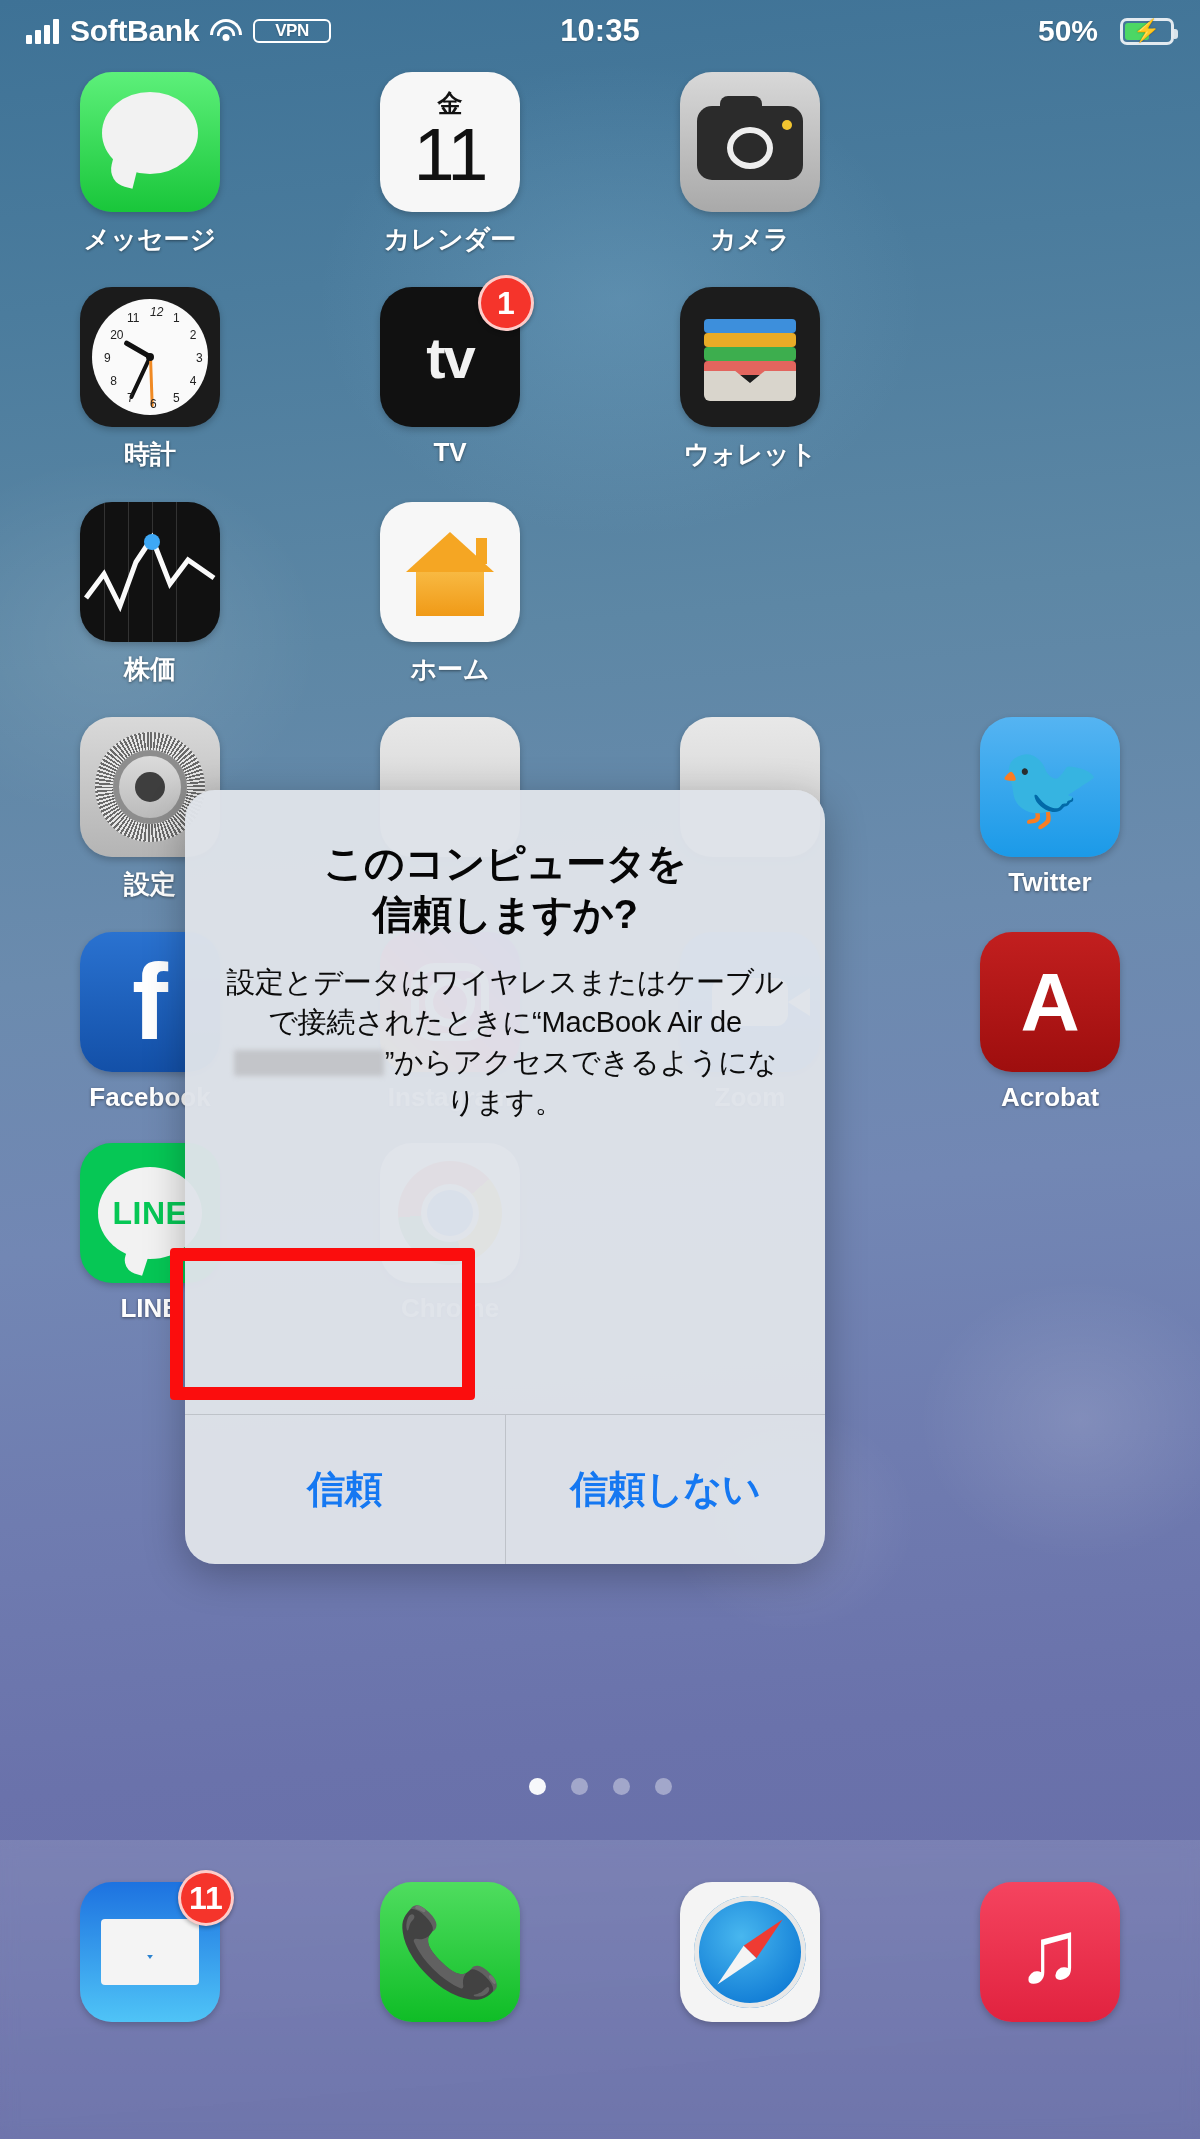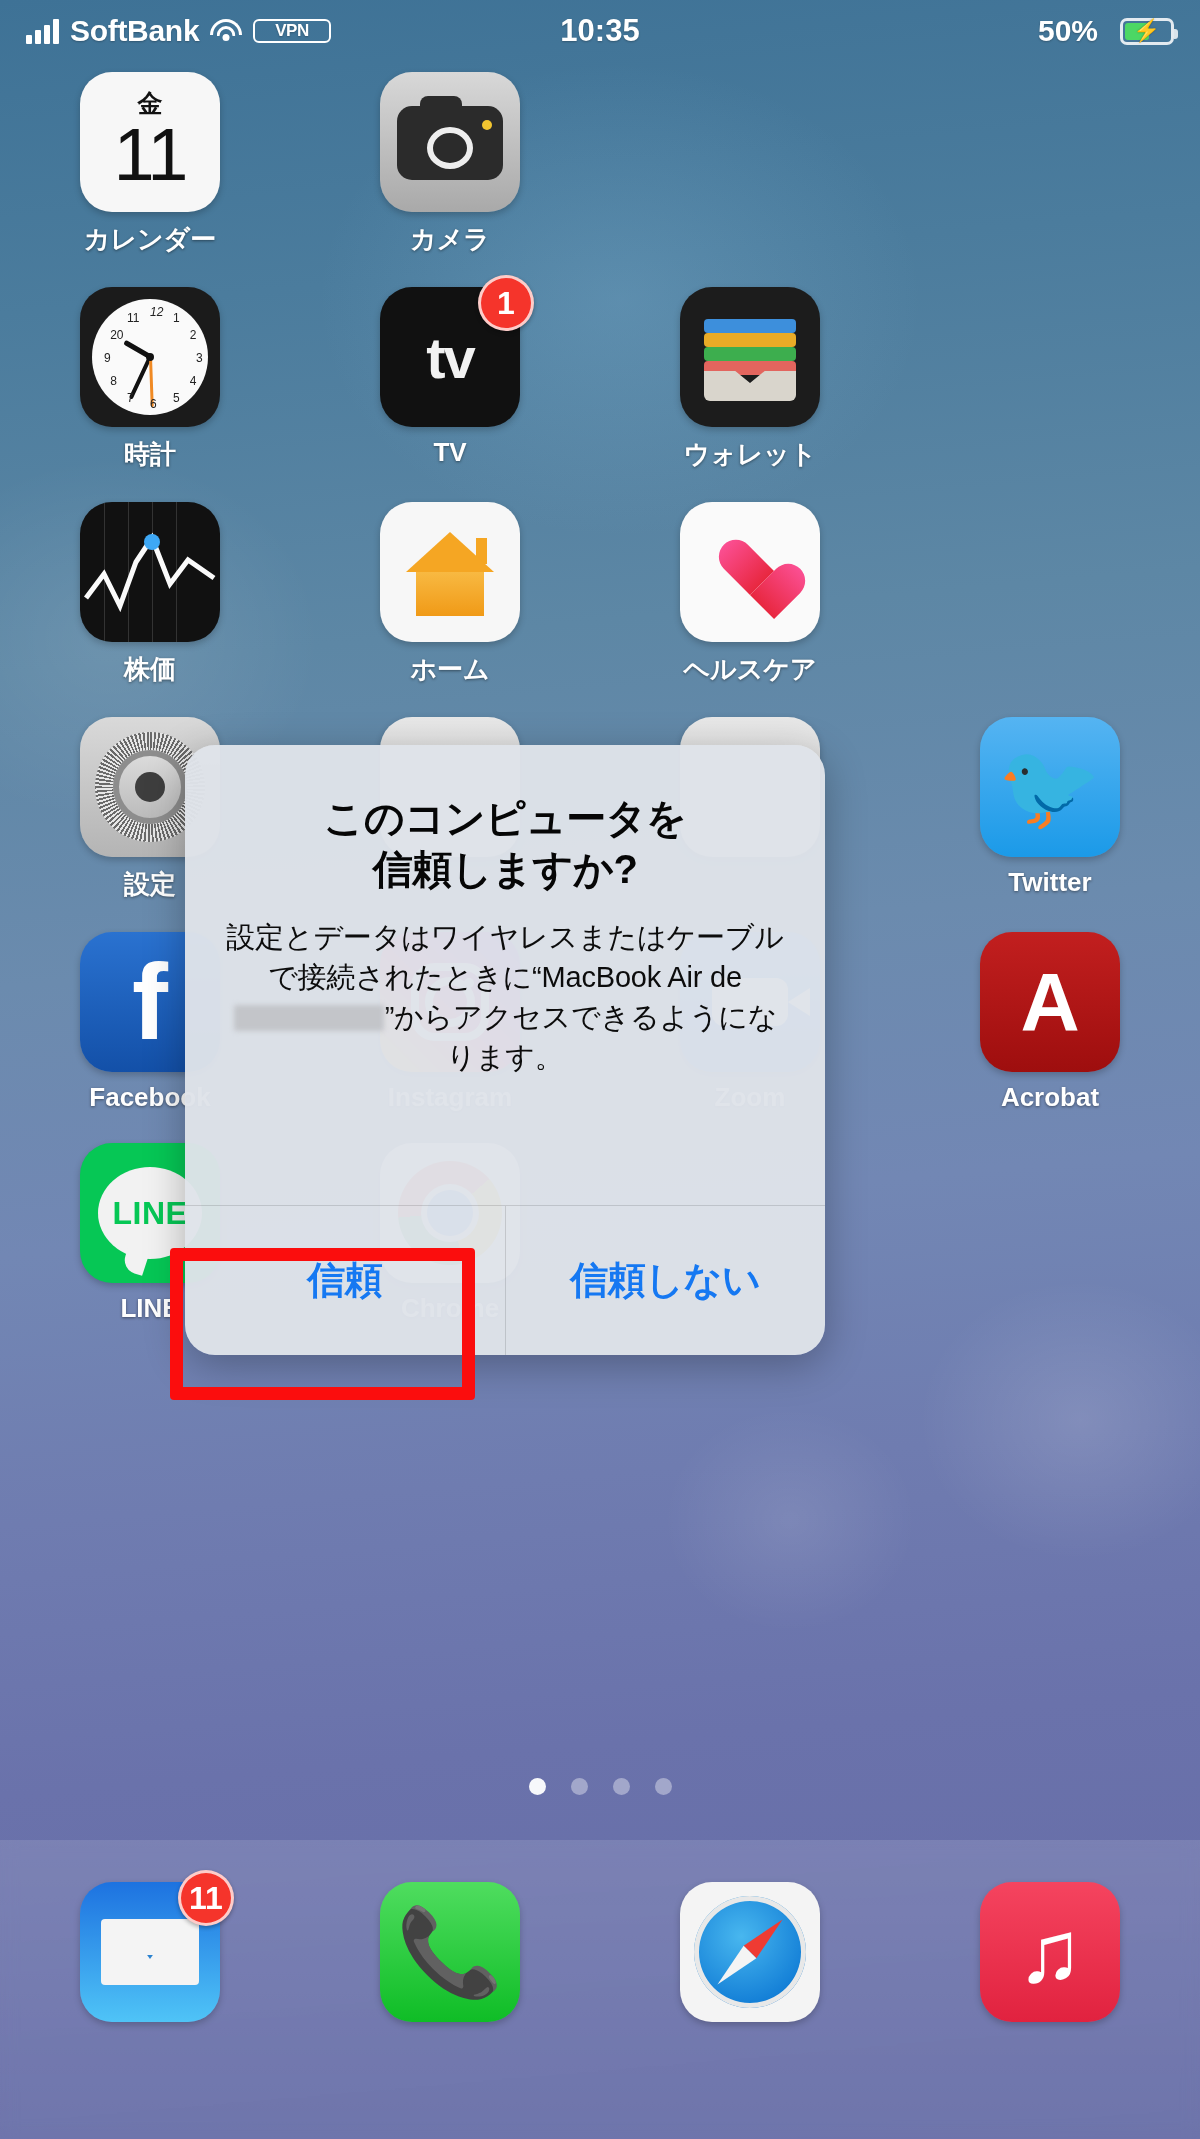--- a/index.html
+++ b/index.html
@@ -258,21 +258,21 @@
 
   
   #dock { position:absolute; left:0; right:0; top:1840px; height:299px;
     background:linear-gradient(180deg,rgba(255,255,255,.12),rgba(255,255,255,.06));
     backdrop-filter:blur(8px); z-index:6;
     display:flex; align-items:flex-start; padding-top:42px; }
   #dock .app { width:25%; }
 
   
   #dialog {
-    position:absolute; left:185px; top:745px; width:640px; height:610px;
+    position:absolute; left:185px; top:790px; width:640px; height:774px;
     background:rgba(223,227,233,.965); border-radius:30px;
     box-shadow:0 10px 40px rgba(0,0,0,.28);
     z-index:20; display:flex; flex-direction:column; overflow:hidden;
     text-align:center;
   }
   #dlg-body { padding:48px 34px 20px; flex:1; }
   #dlg-title { font-size:40px; font-weight:700; color:#060606; line-height:1.28;
     letter-spacing:-.5px; white-space:pre-line; }
   #dlg-msg { margin-top:22px; font-size:29px; color:#0c0c0c; line-height:1.38;
     letter-spacing:-.2px; }
@@ -315,20 +315,29 @@
       <span class="battery">
         <span class="fill"></span>
           <span class="bolt">⚡</span>
       </span>
     </div>
   </div>
 
   <div id="grid">
 
     <div class="row" style="margin-top:10px">
+      <div class="app">
+        <div class="iwrap">
+            <div class="icon ic-messages">
+          <span class="bub"></span>
+              <span class="tail"></span>
+            </div>
+          </div>
+        <div class="lbl">メッセージ</div>
+      </div>
       <div class="app">
         <div class="iwrap">
             <div class="icon ic-cal">
           <span class="dow">金</span>
           <span class="dnum">11</span>
             </div>
           </div>
         <div class="lbl">カレンダー</div>
       </div>
       <div class="app">
@@ -410,28 +419,20 @@
       <div class="app">
         <div class="iwrap">
             <div class="icon ic-home">
           <span class="chim"></span>
               <span class="hs"></span>
               <span class="hb"></span>
             </div>
           </div>
         <div class="lbl">ホーム</div>
       </div>
-      <div class="app">
-        <div class="iwrap">
-            <div class="icon ic-health">
-          <span class="hrt"></span>
-            </div>
-          </div>
-        <div class="lbl">ヘルスケア</div>
-      </div>
     </div>
 
     <div class="row" style="margin-top:30px">
       <div class="app">
         <div class="iwrap">
             <div class="icon ic-settings">
           <span class="gear"></span>
             </div>
           </div>
         <div class="lbl">設定</div>

